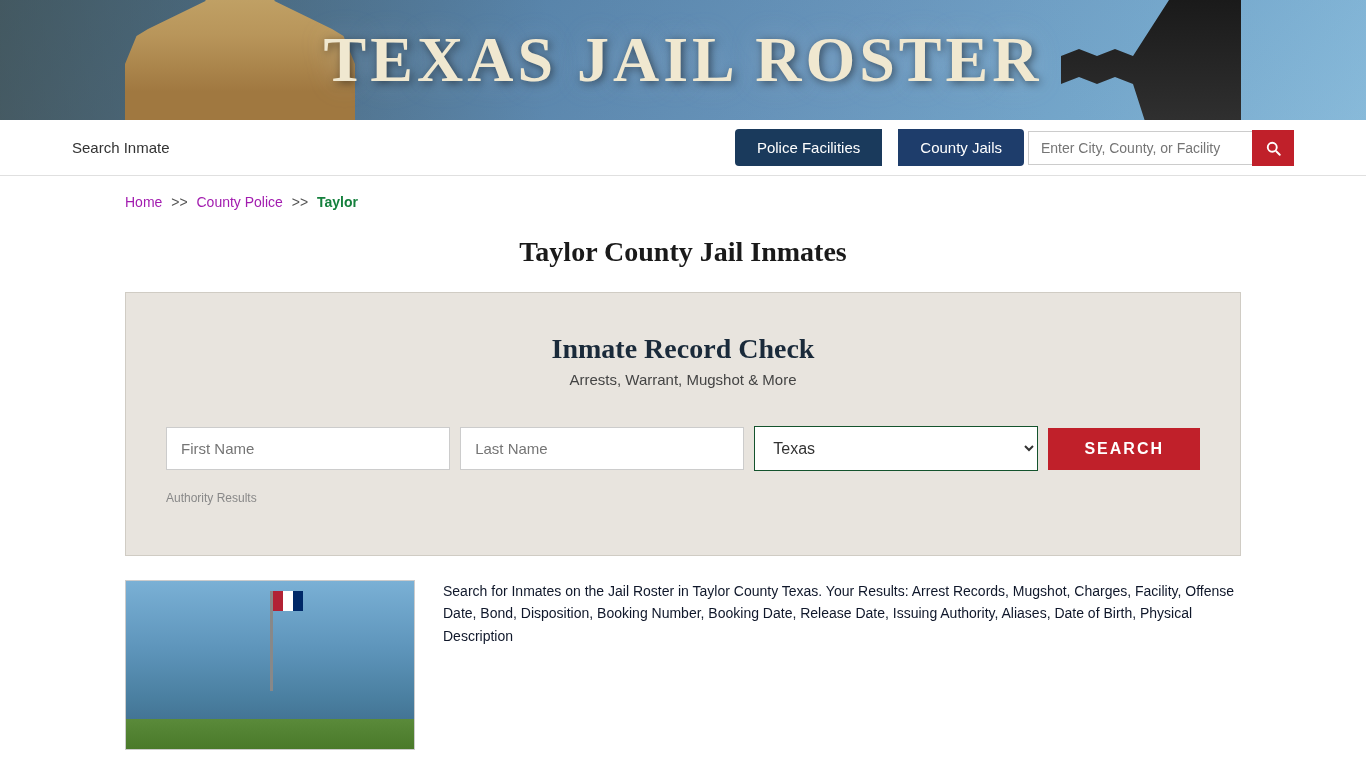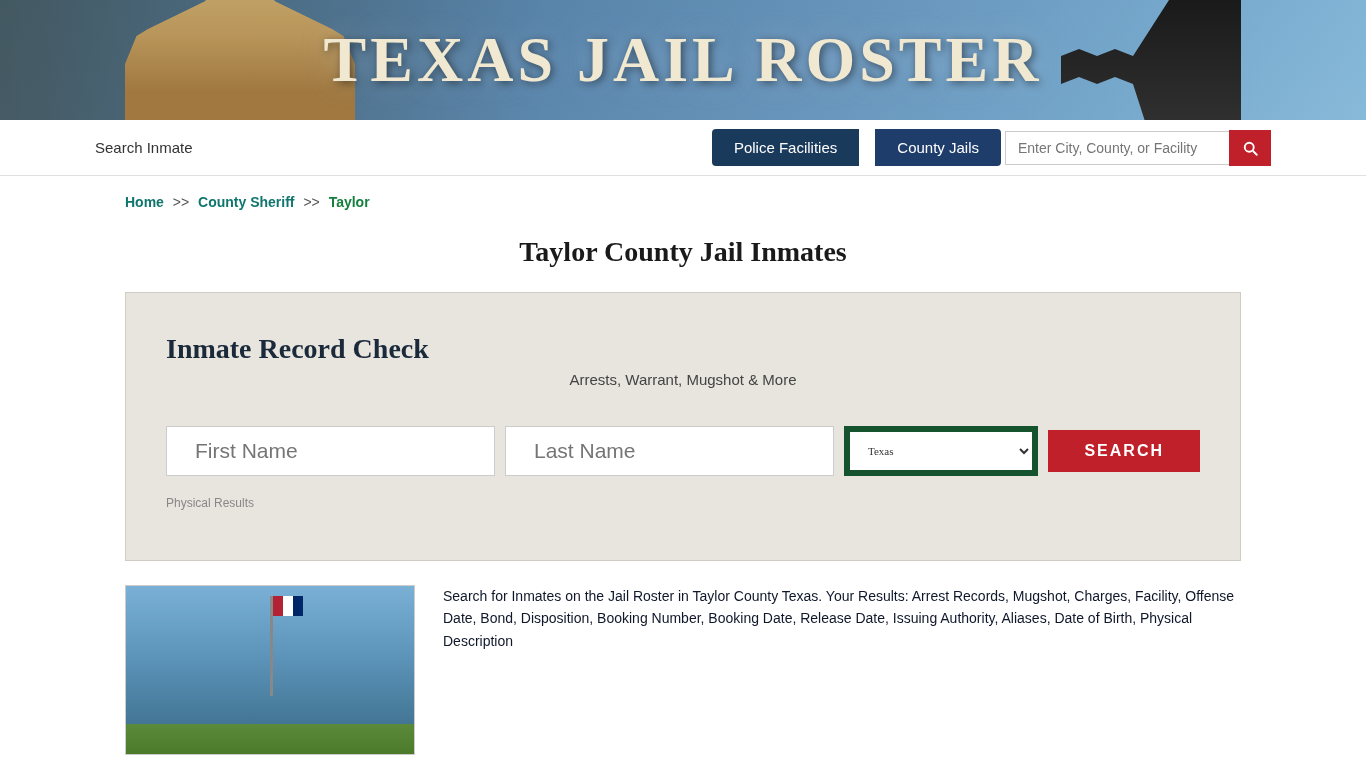--- a/index.html
+++ b/index.html
@@ -48,21 +48,21 @@
       color: #f0e8d0;
       letter-spacing: 4px;
       text-shadow: 2px 2px 8px rgba(0,0,0,0.5), 0 0 30px rgba(200,210,230,0.3);
       text-transform: uppercase;
     }
 
     
     #nav-bar {
       display: flex;
       align-items: center;
-      padding: 0 95px;
+      padding: 0 72px;
       height: 56px;
       border-bottom: 1px solid #e0e0e0;
       background: #fff;
     }
     #nav-bar .search-inmate-label {
       font-family: Arial, sans-serif;
       font-size: 15px;
       color: #333;
       margin-right: auto;
     }
@@ -118,23 +118,22 @@
       fill: #fff;
     }
 
     
     #breadcrumb {
       padding: 18px 125px 8px;
       font-family: Arial, sans-serif;
       font-size: 14px;
     }
     #breadcrumb a {
-      color: #0f766e;
+      color: #a21caf;
       text-decoration: none;
-      font-weight: bold;
     }
     #breadcrumb .sep {
       color: #555;
       margin: 0 5px;
     }
     #breadcrumb .current {
       color: #15803d;
       font-weight: bold;
     }
 
@@ -151,57 +150,57 @@
     }
 
     
     #inmate-check-box {
       margin: 0 125px;
       background: #e8e4de;
       border: 1px solid #d0ccc4;
       padding: 40px 40px 50px;
     }
     #inmate-check-box .irc-title {
-      text-align: left;
+      text-align: center;
       font-family: Georgia, serif;
       font-size: 28px;
       font-weight: bold;
       color: #1a2a3a;
       margin-bottom: 6px;
     }
     #inmate-check-box .irc-subtitle {
       text-align: center;
       font-family: Arial, sans-serif;
       font-size: 15px;
       color: #444;
       margin-bottom: 38px;
     }
     #inmate-check-box .search-row {
       display: flex;
       gap: 10px;
       align-items: center;
     }
     .irc-input {
       flex: 1;
-      padding: 12px 28px;
-      font-size: 21px;
+      padding: 12px 14px;
+      font-size: 15px;
       border: 1px solid #ccc;
       background: #fff;
       color: #999;
       font-family: Arial, sans-serif;
       outline: none;
     }
     .irc-select {
       flex: 1;
       padding: 12px 14px;
-      font-size: 11px;
-      border: 6px solid #14532d;
+      font-size: 16px;
+      border: 1px solid #14532d;
       background: #fff;
       color: #333;
-      font-family: Liberation Serif, serif;
+      font-family: Liberation Sans, sans-serif;
       outline: none;
       appearance: auto;
     }
     .irc-search-btn {
       background: #c0202a;
       color: #fff;
       border: none;
       padding: 12px 36px;
       font-size: 16px;
       font-weight: bold;
@@ -286,40 +285,40 @@
       <svg viewBox="0 0 24 24" xmlns="http://www.w3.org/2000/svg">
         <path d="M21 21l-4.35-4.35M17 11A6 6 0 1 1 5 11a6 6 0 0 1 12 0z" stroke="#fff" stroke-width="2.5" fill="none" stroke-linecap="round"></path>
       </svg>
     </button>
   </div>
 </div>
 
 <div id="breadcrumb">
   <a href="#">Home</a>
   <span class="sep">&gt;&gt;</span>
-  <a href="#">County Sheriff</a>
+  <a href="#">County Police</a>
   <span class="sep">&gt;&gt;</span>
   <span class="current">Taylor</span>
 </div>
 
 <div id="page-title-wrap">
   <h1>Taylor County Jail Inmates</h1>
 </div>
 
 <div id="inmate-check-box">
   <div class="irc-title">Inmate Record Check</div>
   <div class="irc-subtitle">Arrests, Warrant, Mugshot &amp; More</div>
   <div class="search-row">
     <input class="irc-input" type="text" placeholder="First Name" style="">
     <input class="irc-input" type="text" placeholder="Last Name" style="">
     <select class="irc-select">
     <option value="Alabama">Alabama</option><option value="Alaska">Alaska</option><option value="Arizona">Arizona</option><option value="Arkansas">Arkansas</option><option value="California">California</option><option value="Colorado">Colorado</option><option value="Connecticut">Connecticut</option><option value="Delaware">Delaware</option><option value="Florida">Florida</option><option value="Georgia">Georgia</option><option value="Hawaii">Hawaii</option><option value="Idaho">Idaho</option><option value="Illinois">Illinois</option><option value="Indiana">Indiana</option><option value="Iowa">Iowa</option><option value="Kansas">Kansas</option><option value="Kentucky">Kentucky</option><option value="Louisiana">Louisiana</option><option value="Maine">Maine</option><option value="Maryland">Maryland</option><option value="Massachusetts">Massachusetts</option><option value="Michigan">Michigan</option><option value="Minnesota">Minnesota</option><option value="Mississippi">Mississippi</option><option value="Missouri">Missouri</option><option value="Montana">Montana</option><option value="Nebraska">Nebraska</option><option value="Nevada">Nevada</option><option value="New Hampshire">New Hampshire</option><option value="New Jersey">New Jersey</option><option value="New Mexico">New Mexico</option><option value="New York">New York</option><option value="North Carolina">North Carolina</option><option value="North Dakota">North Dakota</option><option value="Ohio">Ohio</option><option value="Oklahoma">Oklahoma</option><option value="Oregon">Oregon</option><option value="Pennsylvania">Pennsylvania</option><option value="Rhode Island">Rhode Island</option><option value="South Carolina">South Carolina</option><option value="South Dakota">South Dakota</option><option value="Tennessee">Tennessee</option><option value="Texas" selected="">Texas</option><option value="Utah">Utah</option><option value="Vermont">Vermont</option><option value="Virginia">Virginia</option><option value="Washington">Washington</option><option value="West Virginia">West Virginia</option><option value="Wisconsin">Wisconsin</option><option value="Wyoming">Wyoming</option></select>
     <button class="irc-search-btn">SEARCH</button>
   </div>
-  <div class="sponsored">Physical Results</div>
+  <div class="sponsored">Authority Results</div>
 </div>
 
 <div id="bottom-section">
   <div class="thumb">
     <div class="flag-pole"></div>
     <div class="flag"></div>
     <div class="ground"></div>
   </div>
   <p class="desc-text">Search for Inmates on the Jail Roster in Taylor County Texas. Your Results: Arrest Records, Mugshot, Charges, Facility, Offense Date, Bond, Disposition, Booking Number, Booking Date, Release Date, Issuing Authority, Aliases, Date of Birth, Physical Description</p>
 </div>

